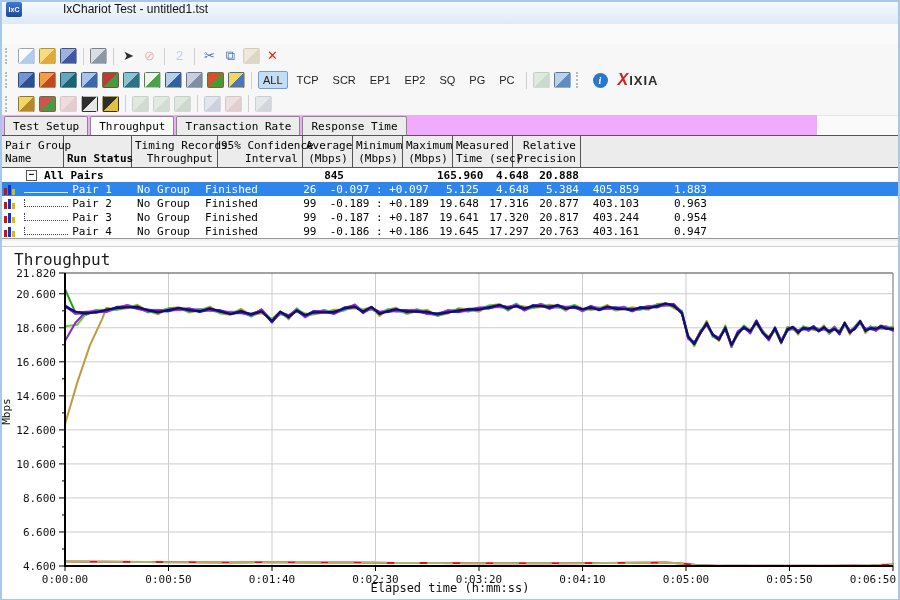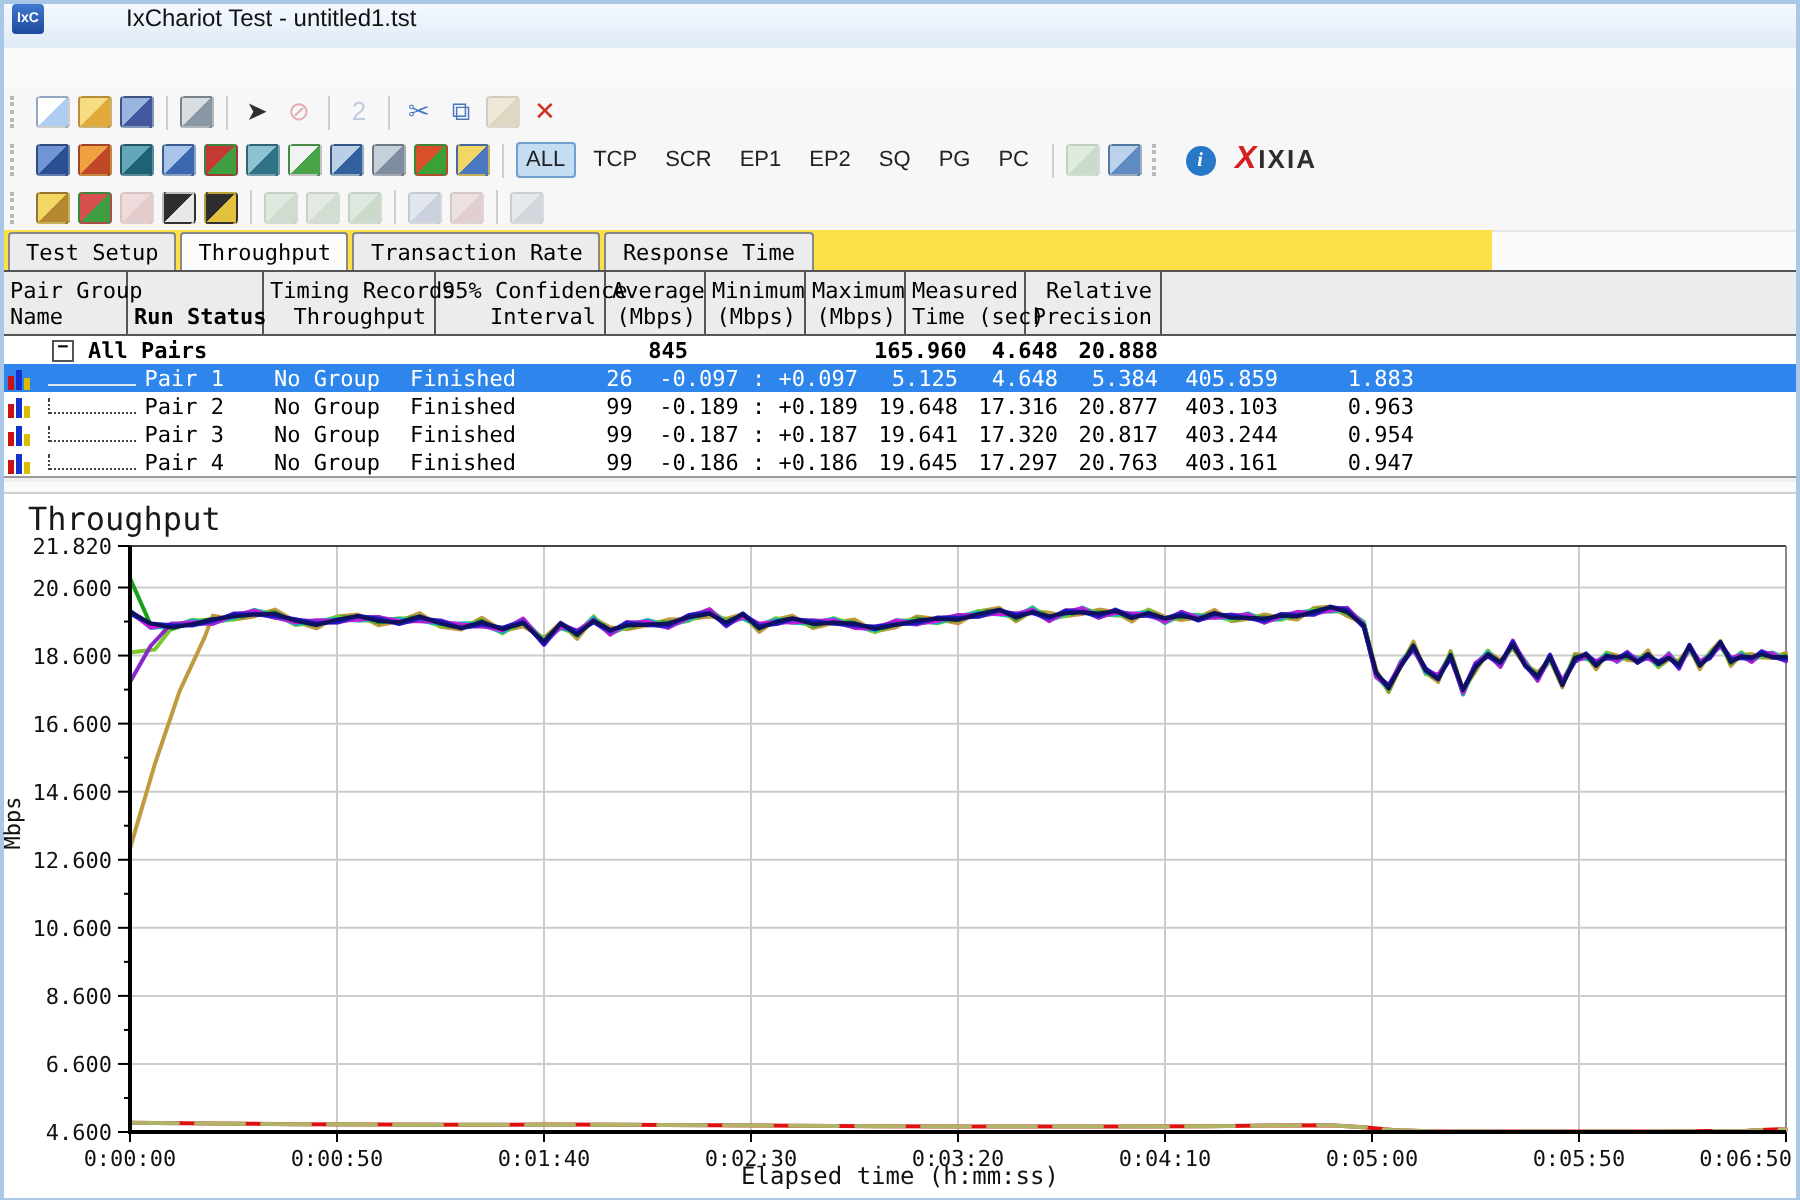--- a/index.html
+++ b/index.html
@@ -27,21 +27,21 @@
   .icon.blob{border:1px solid rgba(60,60,60,.25);box-sizing:border-box;}
   .icon.disabled{opacity:.38;}
   .filterbtn{font-size:11px;font-family:"Liberation Sans",sans-serif;color:#222;padding:2px 4px;margin:0 2px;border:1px solid transparent;}
   .filterbtn.active{background:#c5ddf3;border:1px solid #6f9fcd;border-radius:2px;}
   .infoicon{width:15px;height:15px;border-radius:50%;background:#2878c8;color:#fff;font-size:10px;
     font-weight:bold;display:flex;align-items:center;justify-content:center;margin:0 6px;font-family:"Liberation Serif",serif;font-style:italic;}
   .logo{display:flex;align-items:baseline;margin-left:4px;}
   .logomark{color:#d42020;font-weight:bold;font-size:16px;font-style:italic;margin-right:1px;}
   .logotext{color:#2e2e2e;font-weight:bold;font-size:13px;letter-spacing:1px;}
   
-  .tabbar{position:absolute;left:0;top:113px;width:744px;height:20px;background:#fde047;
+  .tabbar{position:absolute;left:0;top:113px;width:815px;height:20px;background:#f0abfc;
     display:flex;align-items:flex-end;border-bottom:1px solid #888;
     font-family:"DejaVu Sans Mono",monospace;font-size:11px;}
   .tab{padding:3px 8px 2px;border:1px solid #888;border-bottom:none;background:#ececec;
     margin-left:2px;border-radius:2px 2px 0 0;white-space:nowrap;color:#000;}
   .tab.active{background:#fbfbfb;position:relative;top:1px;padding-bottom:3px;}
   
   .tablewrap{position:absolute;left:0;top:133px;width:896px;background:#fff;
     font-family:"DejaVu Sans Mono",monospace;font-size:11px;color:#000;}
   .thead{display:flex;background:#ececec;border-top:1px solid #555;border-bottom:1px solid #555;height:33px;box-sizing:border-box;}
   .th{display:flex;flex-direction:column;justify-content:flex-end;padding:2px 4px 2px 3px;

